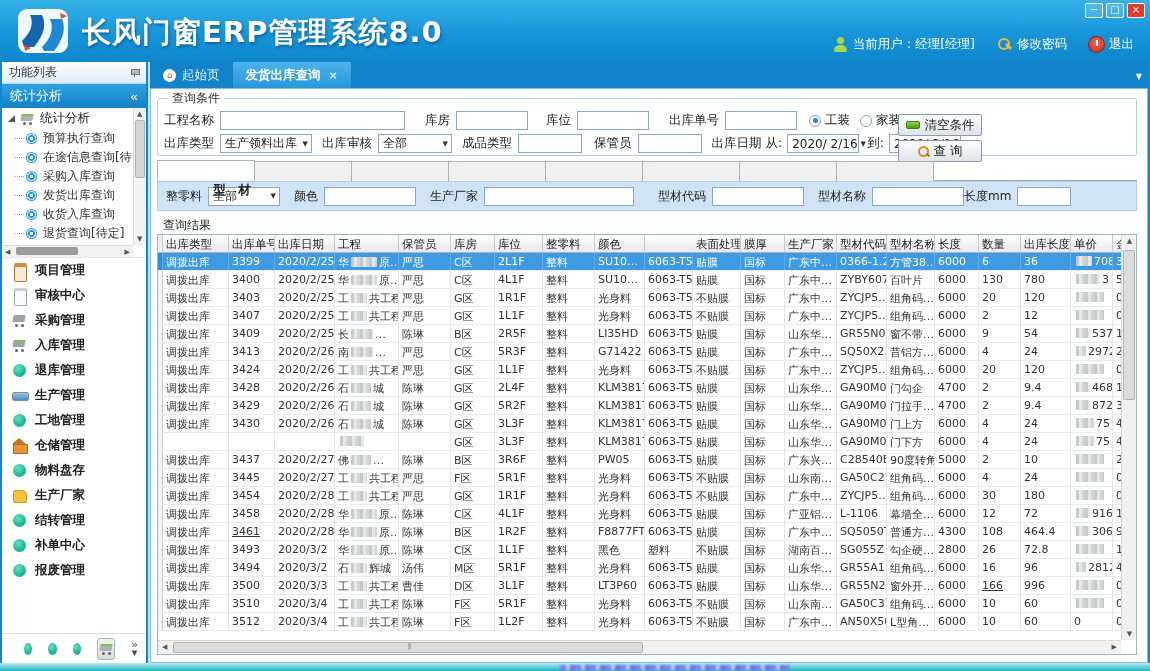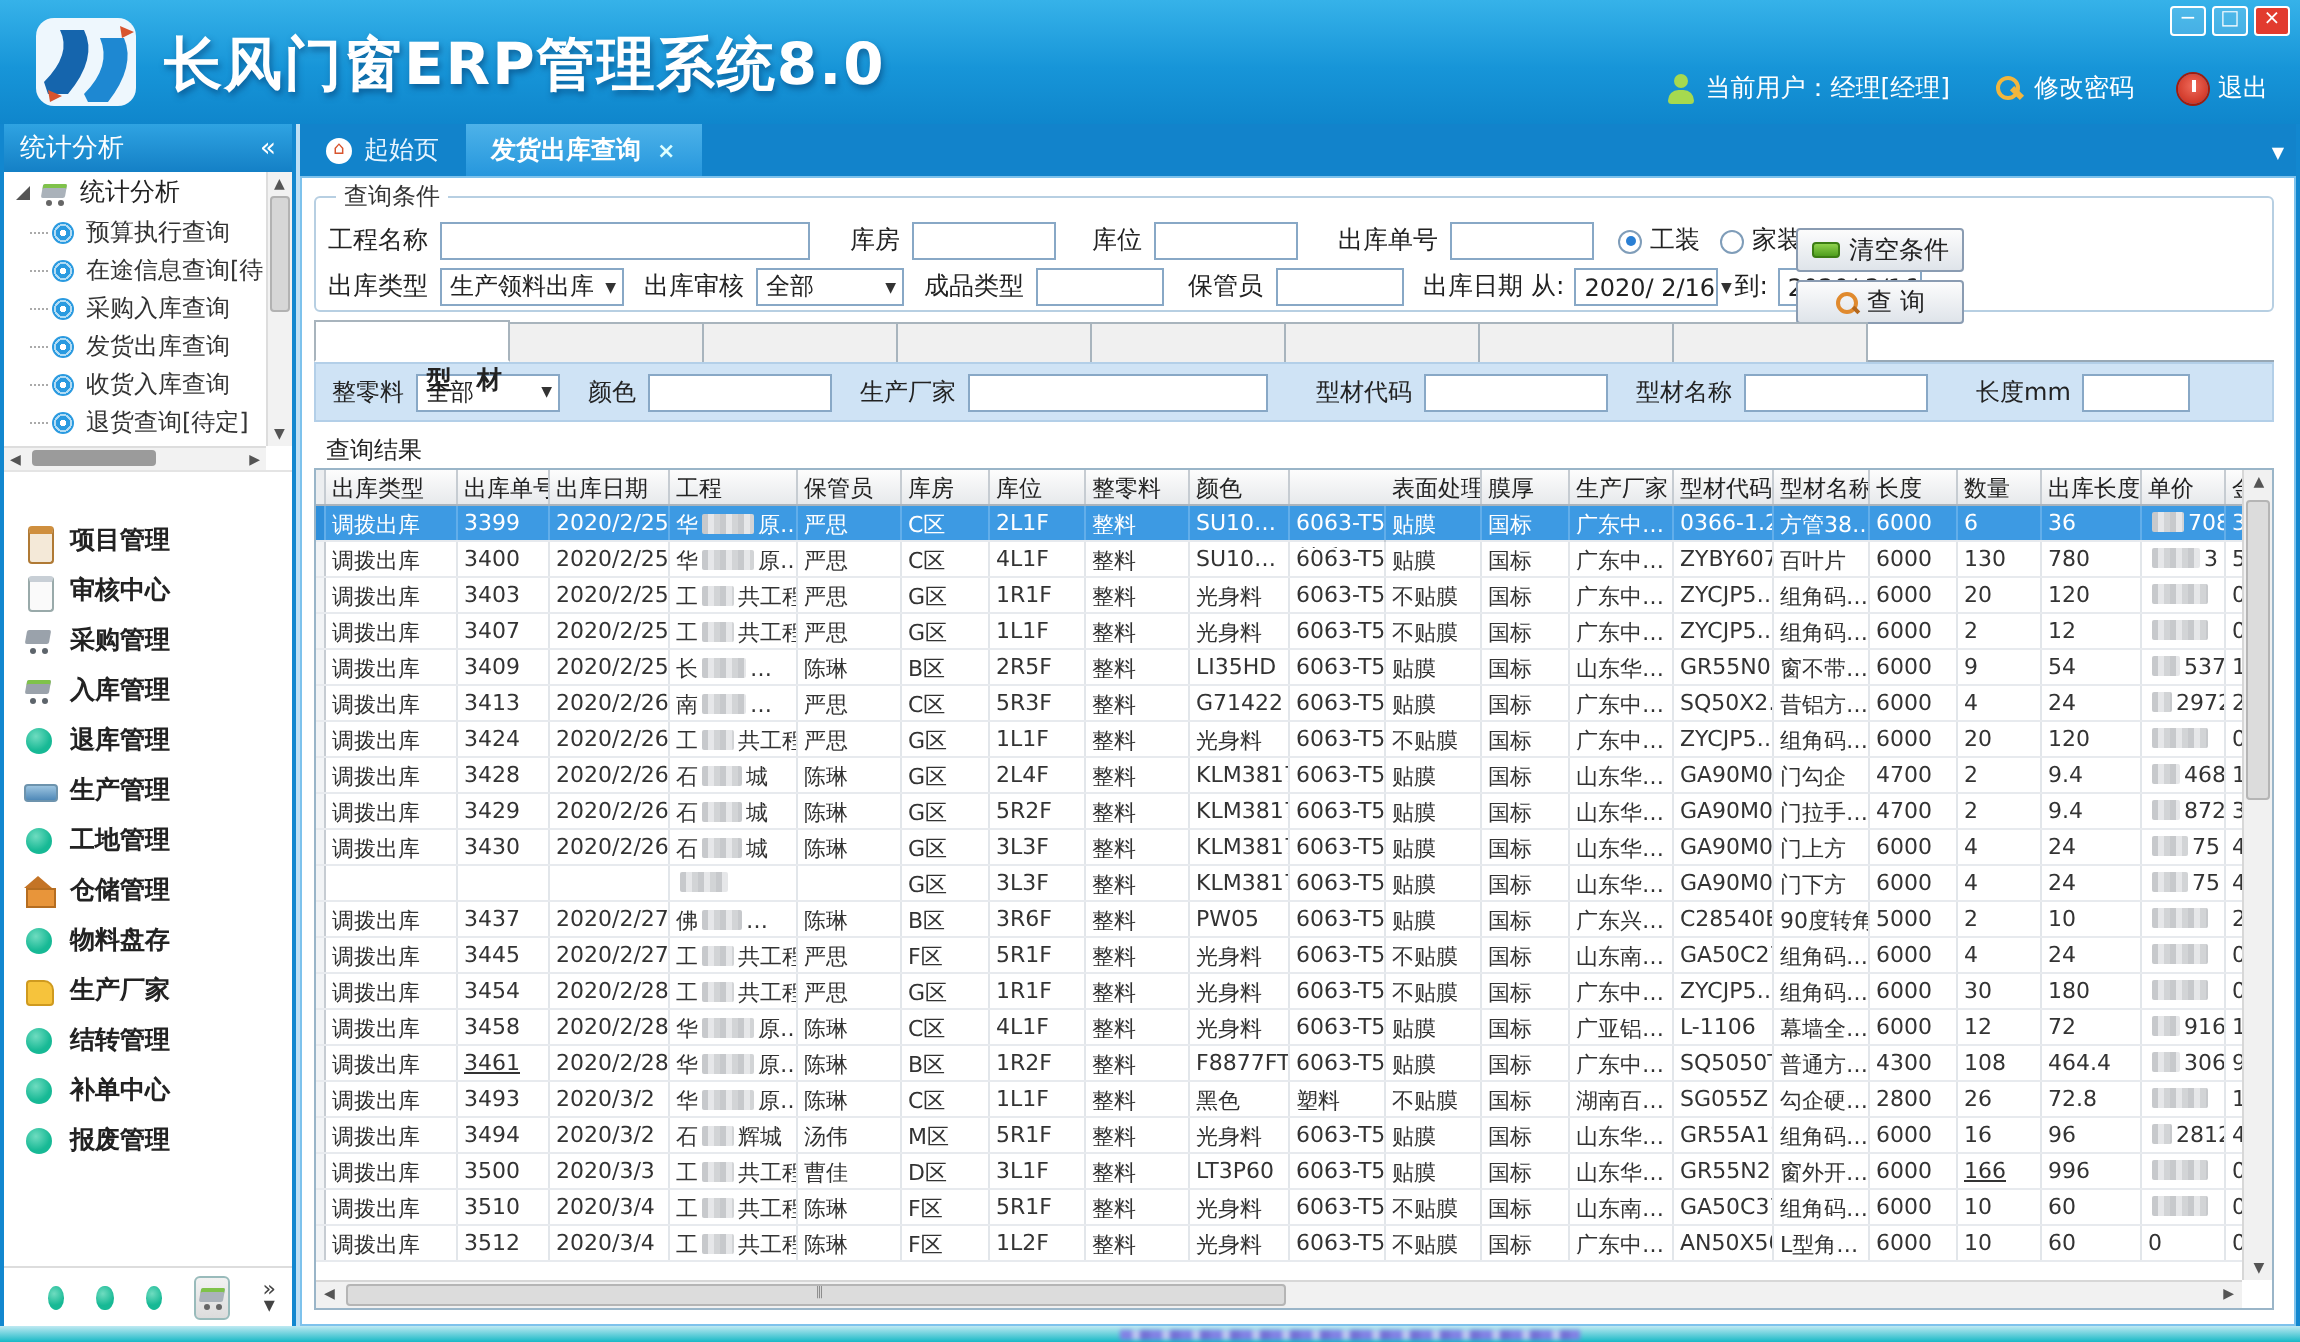--- a/index.html
+++ b/index.html
@@ -173,20 +173,24 @@
         <span>修改密码</span>
       </span>
       <span class="grp">
         <span class="power-icon"></span>
         <span>退出</span>
       </span>
     </div>
   </div>
 
   <div class="sidebar">
+    <div class="fn-header">
+      <span>功能列表</span>
+      <span class="pin-icon"></span>
+    </div>
     <div class="section-header">
       <span>统计分析</span>
       <span>«</span>
     </div>
     <div class="tree">
       <div class="tree-inner">
         <div class="tree-root">
           <span class="expander"></span>
           <span class="cartmark"></span>
           <span>统计分析</span>
@@ -443,21 +447,21 @@
             <span class="arr">▼</span>
         </span>
         <label style="margin-left:14px">颜色</label>
         <input class="inp" style="width: 92px; margin-left: 6px;">
         <label style="margin-left:14px">生产厂家</label>
         <input class="inp" style="width: 150px; margin-left: 6px;">
         <label style="margin-left:24px">型材代码</label>
         <input class="inp" style="width: 92px; margin-left: 6px;">
         <label style="margin-left:14px">型材名称</label>
         <input class="inp" style="width: 92px; margin-left: 6px;">
-        <label style="margin-left:24px">长度mm</label>
+        <label style="">长度mm</label>
         <input class="inp" style="width: 54px; margin-left: 6px;">
       </div>
 
       <div class="results-label">查询结果</div>
 
       <div class="grid">
         <div class="grid-scrollarea">
           <div class="grid-header">
               <span class="corner" style="width: 5px;"></span>
               <span class="th" style="width: 66px;">出库类型</span>

